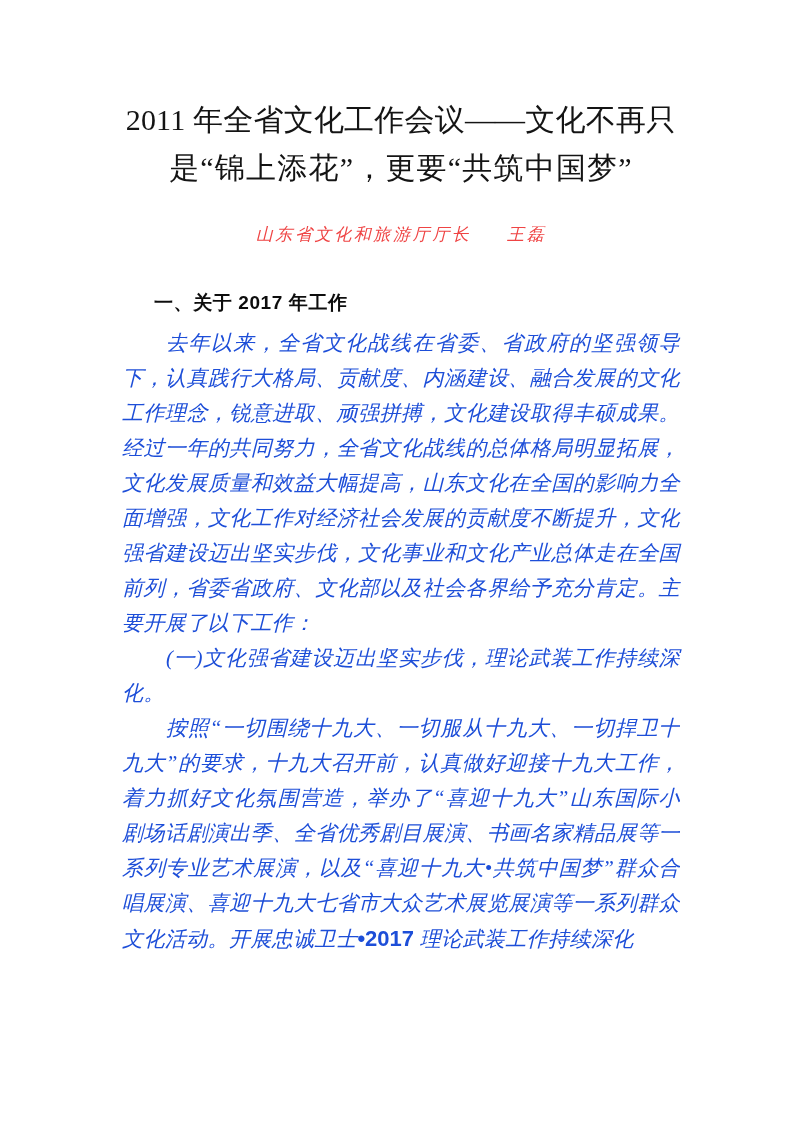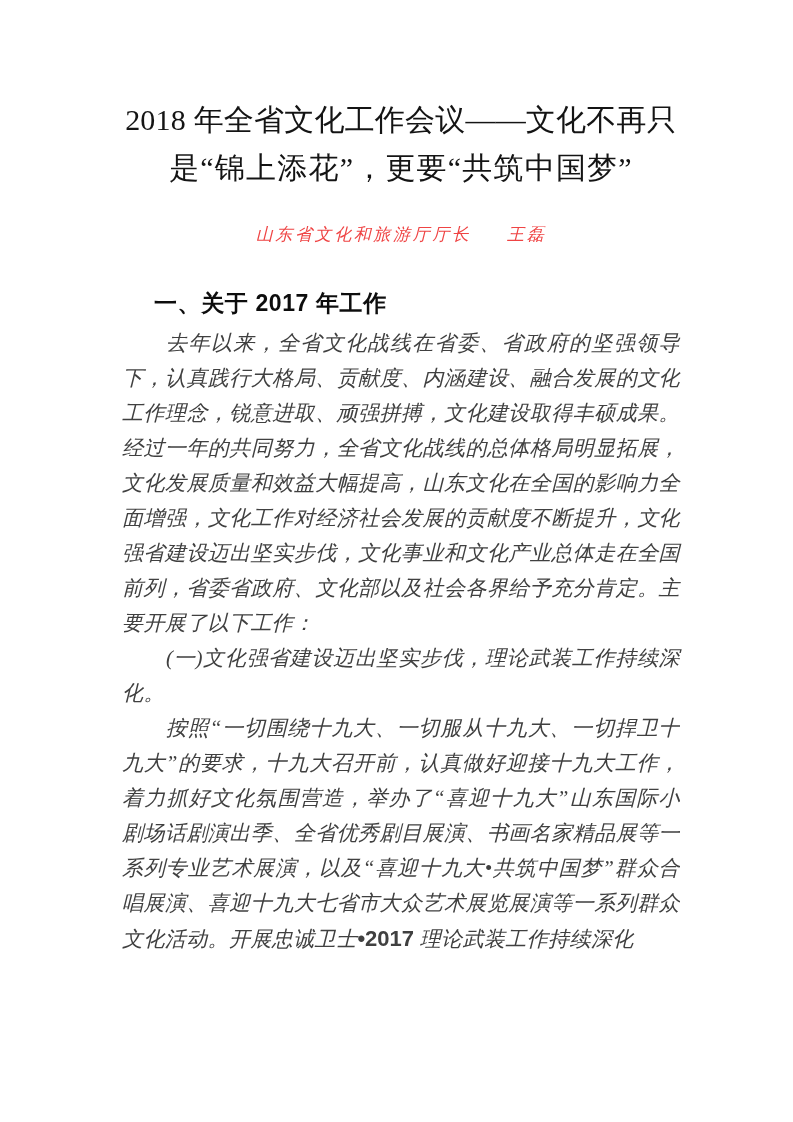--- a/index.html
+++ b/index.html
@@ -63,42 +63,42 @@
     width: 22px;
   }
 
   
   .section-heading {
     margin: 0;
     padding-top: 38px;
     text-indent: 32px;
     font-family: "Liberation Sans", "DejaVu Sans", sans-serif;
     font-weight: bold;
-    font-size: 23px;
+    font-size: 19px;
     line-height: 34px;
     letter-spacing: 0.6px;
     color: #0d0d0d;
   }
 
   
   .body-block {
     padding-top: 6px;
   }
 
   p.para {
     margin: 0;
     font-family: "Liberation Serif", "DejaVu Serif", serif;
     font-style: italic;
     font-size: 21px;
     line-height: 35px;
     text-align: justify;
     text-justify: inter-character;
     text-indent: 44px;
     letter-spacing: 0.4px;
-    color: #404040;
+    color: #1d4ed8;
     word-break: break-all;
   }
 
   
   .latin-bold {
     font-family: "Liberation Sans", "DejaVu Sans", sans-serif;
     font-style: normal;
     font-weight: bold;
     font-size: 22px;
     letter-spacing: 0;
@@ -109,21 +109,21 @@
     overflow: hidden;
   }
 </style>
 </head>
 <body>
 
 <div class="page">
   <div class="content">
 
     <h1 class="doc-title">
-      <span class="tline tline-1">2018 年全省文化工作会议——文化不再只</span>
+      <span class="tline tline-1">2011 年全省文化工作会议——文化不再只</span>
       <span class="tline tline-2">是“锦上添花”，更要“共筑中国梦”</span>
     </h1>
 
     <div class="byline">
       <span>山东省文化和旅游厅厅长</span>
       <span class="gap"></span>
       <span>王磊</span>
     </div>
 
     <h2 class="section-heading">一、关于 2017 年工作</h2>

